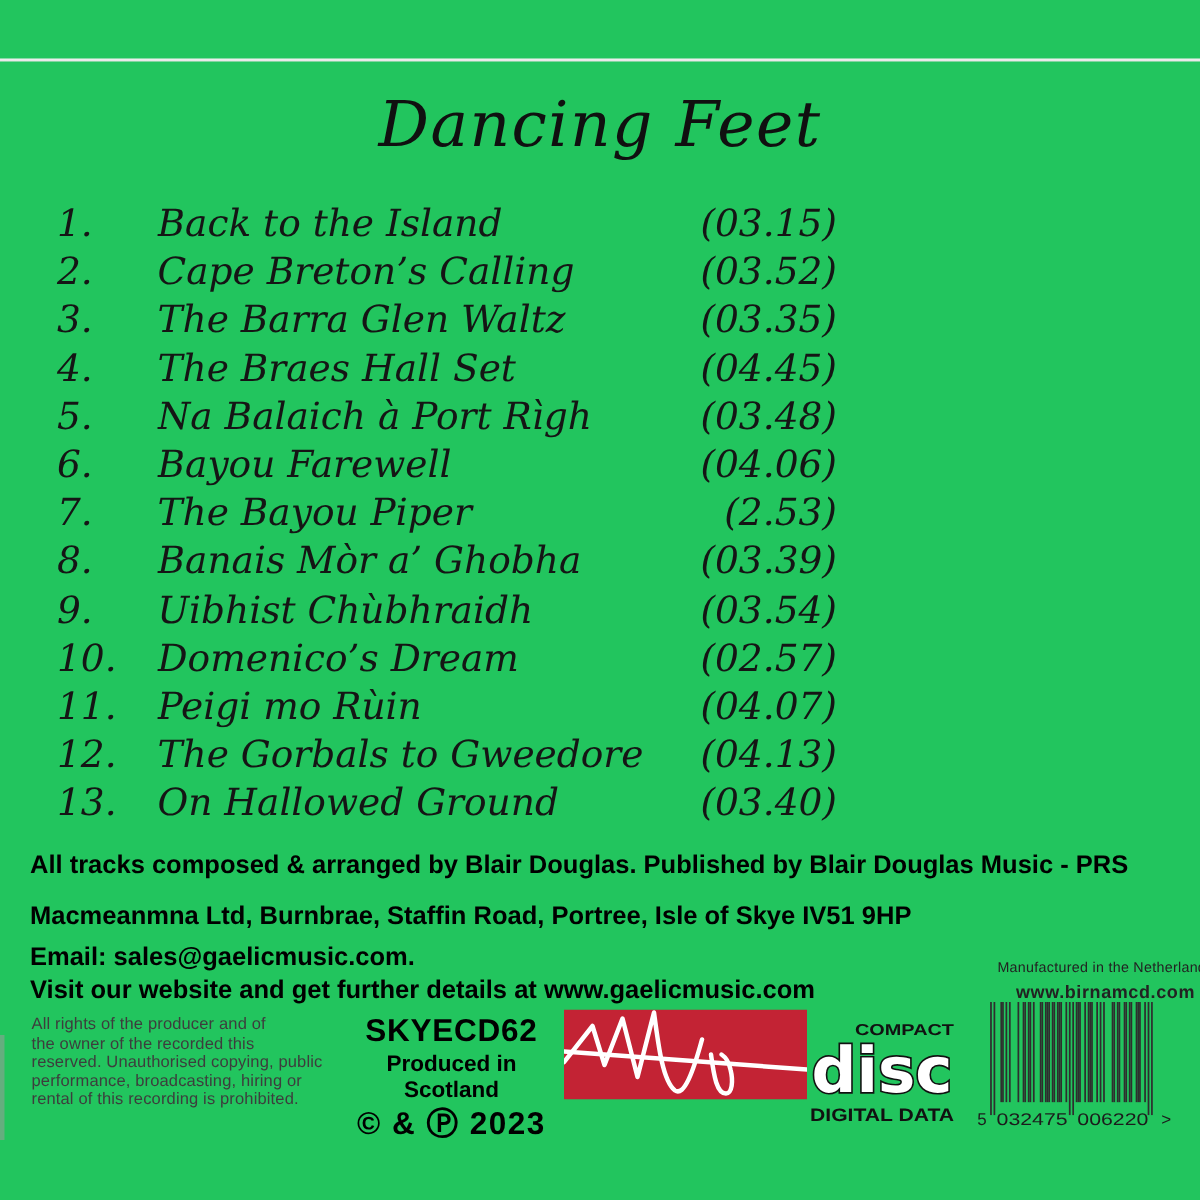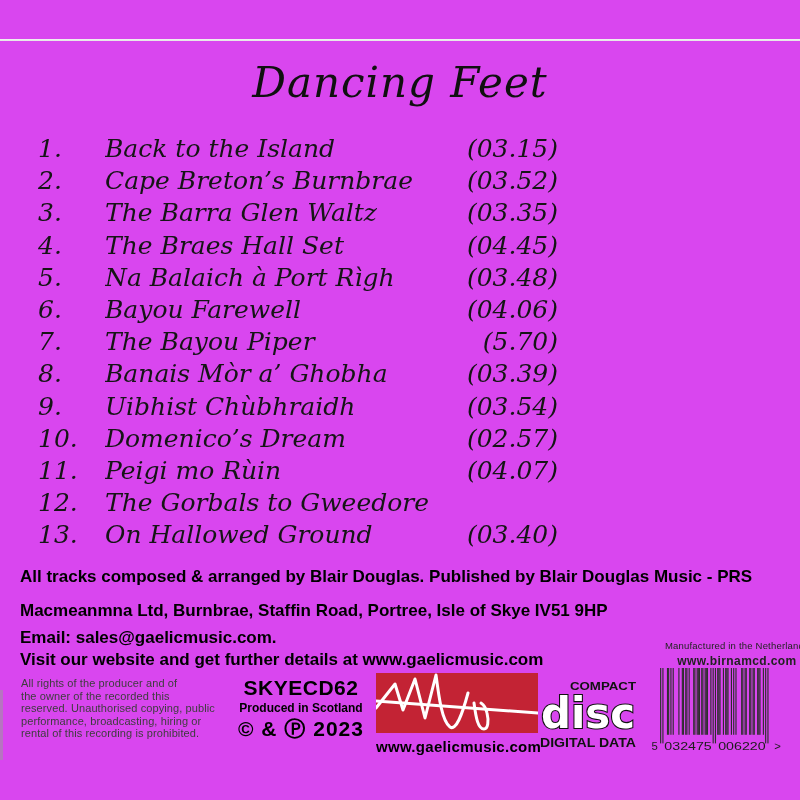--- a/index.html
+++ b/index.html
@@ -1,16 +1,16 @@
 <!DOCTYPE html>
 <html><head>
 <meta charset="utf-8">
 <style>
   html,body{margin:0;padding:0;background:#ffffff;}
-  .cover{position:relative;width:800px;height:800px;background:#d946ef;overflow:hidden;
+  .cover{position:relative;width:800px;height:800px;background:#22c55e;overflow:hidden;
          font-family:"Liberation Sans",sans-serif;color:#111;}
   .top-edge{position:absolute;left:0;top:39px;width:800px;height:2px;
             background:linear-gradient(to bottom,#f2f2f2,#e4e4e4);}
   .left-edge{position:absolute;left:0;top:690px;width:3px;height:70px;background:#9a9a9a;opacity:.55;}
 
   .album-title{position:absolute;left:0;top:58px;width:800px;text-align:center;
                font-family:"DejaVu Serif",serif;font-style:italic;font-size:42px;
                letter-spacing:1px;color:#101010;}
 
   .track-list{position:absolute;left:38px;top:134px;width:520px;}
@@ -28,21 +28,21 @@
 
   .manufacture{position:absolute;left:630px;top:640px;width:160px;text-align:center;color:#222;margin-left:27px;}
   .manufacture-line1{font-size:9.5px;letter-spacing:.2px;}
   .manufacture-line2{font-size:12px;font-weight:bold;margin-top:3px;letter-spacing:.4px;}
 
   .legal{position:absolute;left:21px;top:677px;width:210px;font-size:11px;line-height:12.6px;
          color:#3d3d3d;letter-spacing:.1px;}
 
   .catalog{position:absolute;left:228px;top:676px;width:146px;text-align:center;color:#000;}
   .catalog-number{font-size:21px;font-weight:bold;letter-spacing:.5px;}
-  .catalog-produced{font-size:12px;font-weight:bold;margin-top:1px;}
+  .catalog-produced{font-size:15px;font-weight:bold;margin-top:1px;}
   .catalog-copyright{font-size:21px;font-weight:bold;letter-spacing:1px;}
 
   .gaelic-logo{position:absolute;left:376px;top:673px;width:162px;text-align:center;}
   .gaelic-url{font-weight:bold;font-size:15px;letter-spacing:.3px;margin-top:1px;color:#000;white-space:nowrap;}
 
   .disc-logo{position:absolute;left:540px;top:678px;width:96px;height:72px;}
   .barcode{position:absolute;left:645px;top:668px;width:140px;height:84px;}
 </style>
 </head>
 <body>
@@ -54,21 +54,21 @@
   <div class="album-title">Dancing Feet</div>
 
   <div class="track-list">
       <div class="track-row">
         <span class="track-num">1.</span>
         <span class="track-title">Back to the Island</span>
         <span class="track-time">(03.15)</span>
       </div>
       <div class="track-row">
         <span class="track-num">2.</span>
-        <span class="track-title">Cape Breton’s Burnbrae</span>
+        <span class="track-title">Cape Breton’s Calling</span>
         <span class="track-time">(03.52)</span>
       </div>
       <div class="track-row">
         <span class="track-num">3.</span>
         <span class="track-title">The Barra Glen Waltz</span>
         <span class="track-time">(03.35)</span>
       </div>
       <div class="track-row">
         <span class="track-num">4.</span>
         <span class="track-title">The Braes Hall Set</span>
@@ -80,21 +80,21 @@
         <span class="track-time">(03.48)</span>
       </div>
       <div class="track-row">
         <span class="track-num">6.</span>
         <span class="track-title">Bayou Farewell</span>
         <span class="track-time">(04.06)</span>
       </div>
       <div class="track-row">
         <span class="track-num">7.</span>
         <span class="track-title">The Bayou Piper</span>
-        <span class="track-time">(5.70)</span>
+        <span class="track-time">(2.53)</span>
       </div>
       <div class="track-row">
         <span class="track-num">8.</span>
         <span class="track-title">Banais Mòr a’ Ghobha</span>
         <span class="track-time">(03.39)</span>
       </div>
       <div class="track-row">
         <span class="track-num">9.</span>
         <span class="track-title">Uibhist Chùbhraidh</span>
         <span class="track-time">(03.54)</span>
@@ -105,20 +105,21 @@
         <span class="track-time">(02.57)</span>
       </div>
       <div class="track-row">
         <span class="track-num">11.</span>
         <span class="track-title">Peigi mo Rùin</span>
         <span class="track-time">(04.07)</span>
       </div>
       <div class="track-row">
         <span class="track-num">12.</span>
         <span class="track-title">The Gorbals to Gweedore</span>
+        <span class="track-time">(04.13)</span>
       </div>
       <div class="track-row">
         <span class="track-num">13.</span>
         <span class="track-title">On Hallowed Ground</span>
         <span class="track-time">(03.40)</span>
       </div>
     </div>
 
   <div class="credit credit-1">All tracks composed &amp; arranged by Blair Douglas. Published by Blair Douglas Music - PRS</div>
   <div class="credit credit-2">Macmeanmna Ltd, Burnbrae, Staffin Road, Portree, Isle of Skye IV51 9HP</div>
@@ -146,21 +147,20 @@
 
   <div class="gaelic-logo">
     <svg width="162" height="60" viewBox="0 0 162 60">
       <rect x="0" y="0" width="162" height="60" fill="#c32334"></rect>
       <g fill="none" stroke="#ffffff" stroke-width="3" stroke-linecap="round" stroke-linejoin="round">
         <path d="M0,28 L162,40"></path>
         <path d="M0,35 L19,11 L27,37 L39,6 L49,45 L60,2 C63,25 66,48 74,54 C80,58 86,42 92,20"></path>
         <path d="M98,30 C100,45 102,56 108,56 C112,56 113,48 111,40 C110,35 108,32 105,30"></path>
       </g>
     </svg>
-    <div class="gaelic-url">www.gaelicmusic.com</div>
   </div>
 
   <div class="disc-logo">
     <svg width="96" height="72" viewBox="0 0 96 72">
       <text x="30" y="12" textLength="66" lengthAdjust="spacingAndGlyphs" font-family="Liberation Sans, sans-serif" font-size="10.5" font-weight="bold" fill="#111">COMPACT</text>
       <text x="1" y="50" textLength="94" lengthAdjust="spacingAndGlyphs" font-family="DejaVu Sans, sans-serif" font-size="42" font-weight="bold" fill="#ffffff" stroke="#111" stroke-width="2.2" paint-order="stroke">disc</text>
       <text x="0" y="69" textLength="96" lengthAdjust="spacingAndGlyphs" font-family="Liberation Sans, sans-serif" font-size="12" font-weight="bold" fill="#111">DIGITAL DATA</text>
     </svg>
   </div>
 

